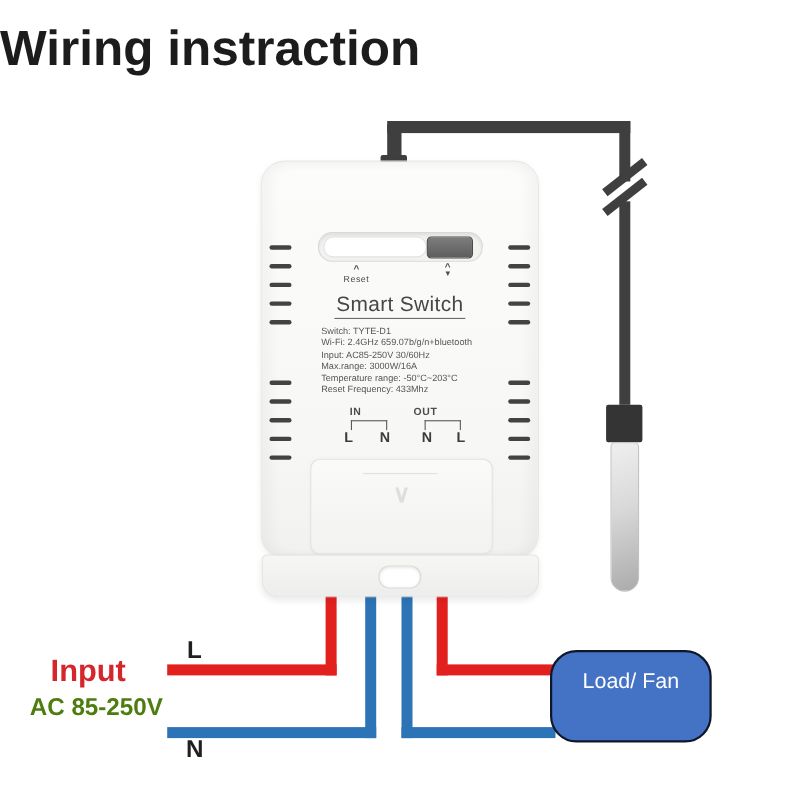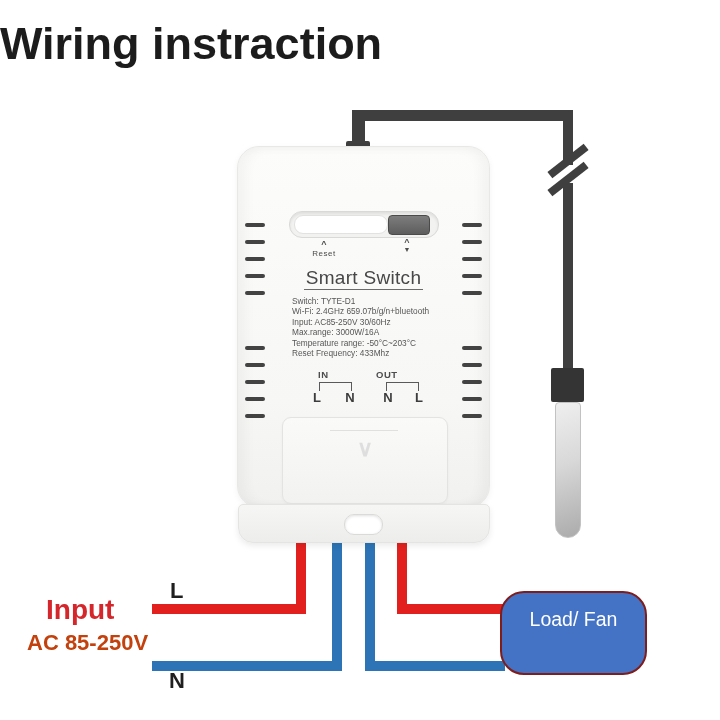--- a/index.html
+++ b/index.html
@@ -82,25 +82,25 @@
   
   .probe-block{left:551px;top:368px;width:33px;height:34px;background:#343434;border-radius:2px;}
   .probe-body{
     left:555px;top:402px;width:26px;height:136px;border-radius:4px 4px 13px 13px;
     background:linear-gradient(160deg,#efefef 0%,#d8d8d8 45%,#ababab 100%);
     border:1px solid #c2c2c2;box-sizing:border-box;
   }
 
   
   .input-line1{left:46px;top:594px;font-size:28px;font-weight:700;color:#d5262b;}
-  .input-line2{left:27px;top:630px;font-size:22px;font-weight:700;color:#c2410c;}
+  .input-line2{left:27px;top:630px;font-size:22px;font-weight:700;color:#4d7c0f;}
   .wire-label{font-size:22px;font-weight:600;color:#1f1f1f;}
   .load-box{
     left:500px;top:591px;width:147px;height:84px;border-radius:24px;
-    background:#4472c4;border:2px solid #7f1d1d;box-sizing:border-box;
+    background:#4472c4;border:2px solid #0f172a;box-sizing:border-box;
     color:#ffffff;text-align:center;font-size:19.5px;line-height:27px;
     padding-top:13px;z-index:5;
   }
 </style>
 </head>
 <body>
 
 <div class="stage">
 
   <div class="abs title">Wiring instraction</div>

